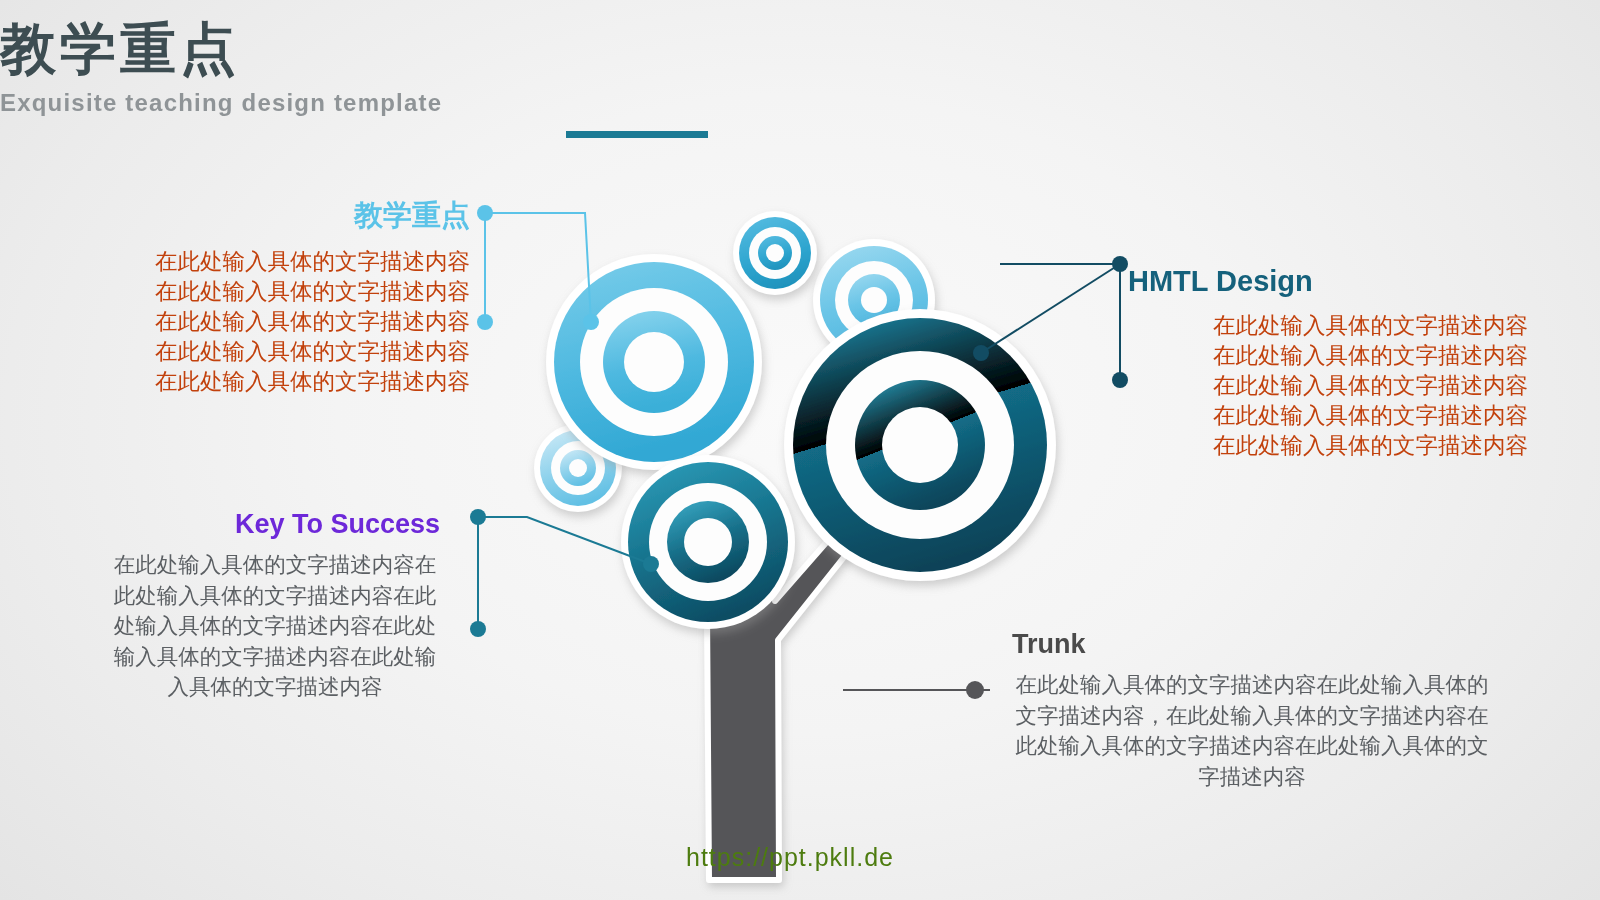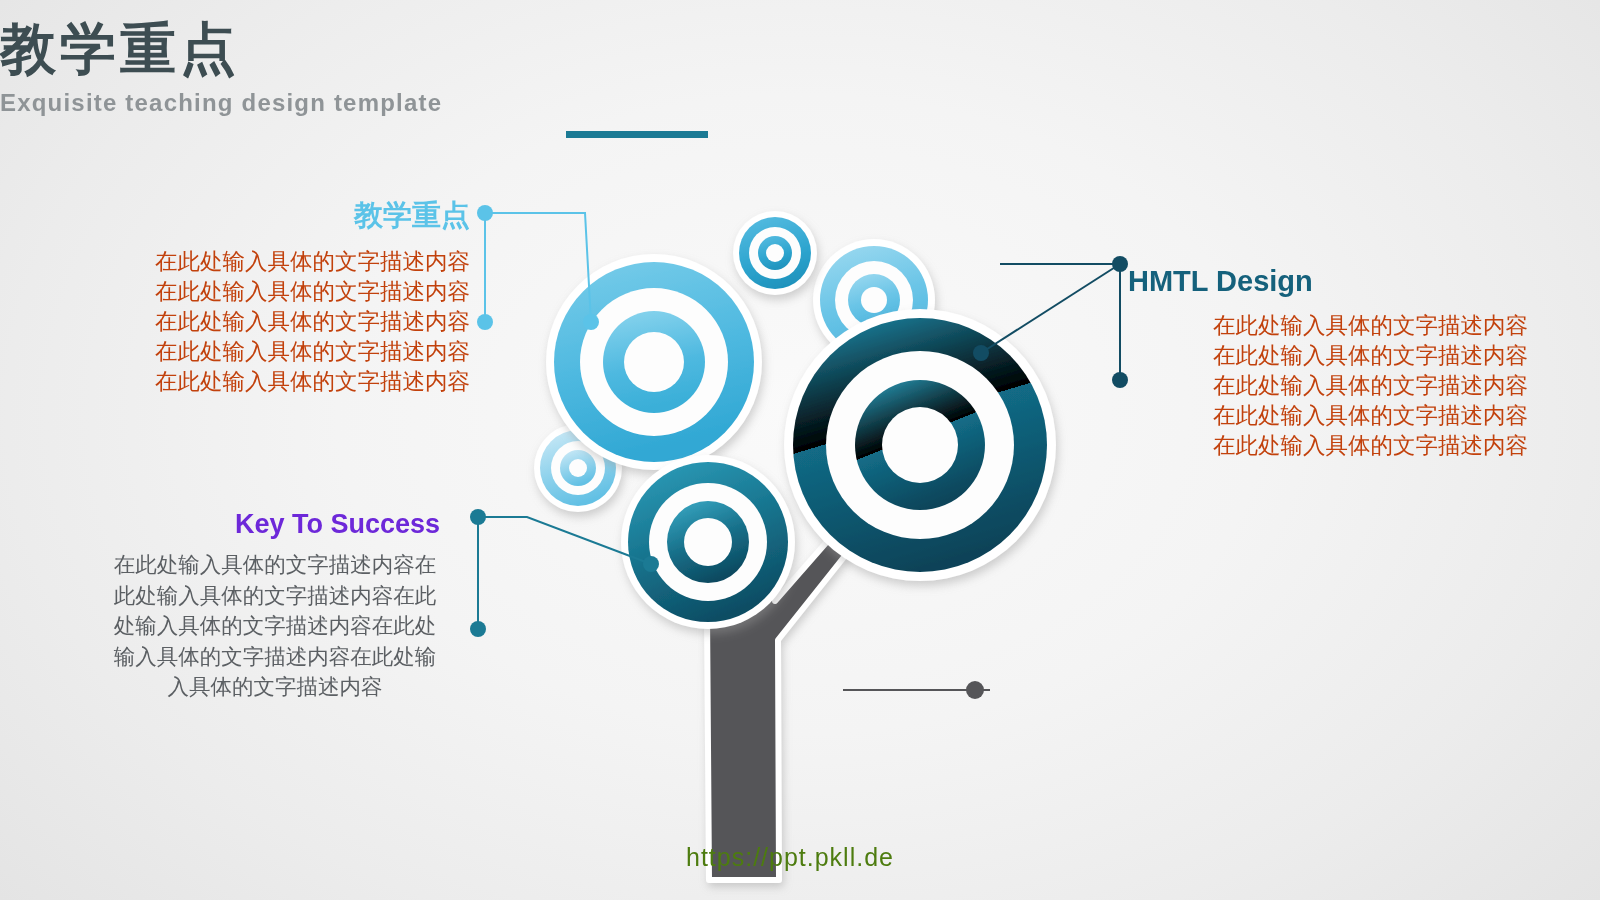--- a/index.html
+++ b/index.html
@@ -233,16 +233,20 @@
         <div>在此处输入具体的文字描述内容</div>
         <div>在此处输入具体的文字描述内容</div>
       </div>
   </div>
 
   <div class="block" id="blk-key">
     <h3>Key To Success</h3>
     <p>在此处输入具体的文字描述内容在此处输入具体的文字描述内容在此处输入具体的文字描述内容在此处输入具体的文字描述内容在此处输入具体的文字描述内容</p>
   </div>
 
+  <div class="block" id="blk-trunk">
+    <h3>Trunk</h3>
+    <p>在此处输入具体的文字描述内容在此处输入具体的文字描述内容，在此处输入具体的文字描述内容在此处输入具体的文字描述内容在此处输入具体的文字描述内容</p>
+  </div>
 
   <div class="watermark">https://ppt.pkll.de</div>
 
 </div>
 
 </body></html>

